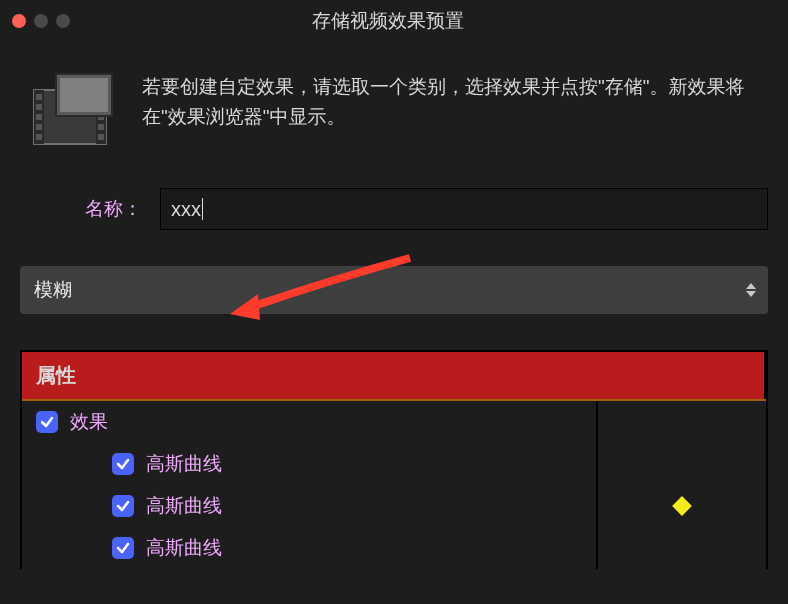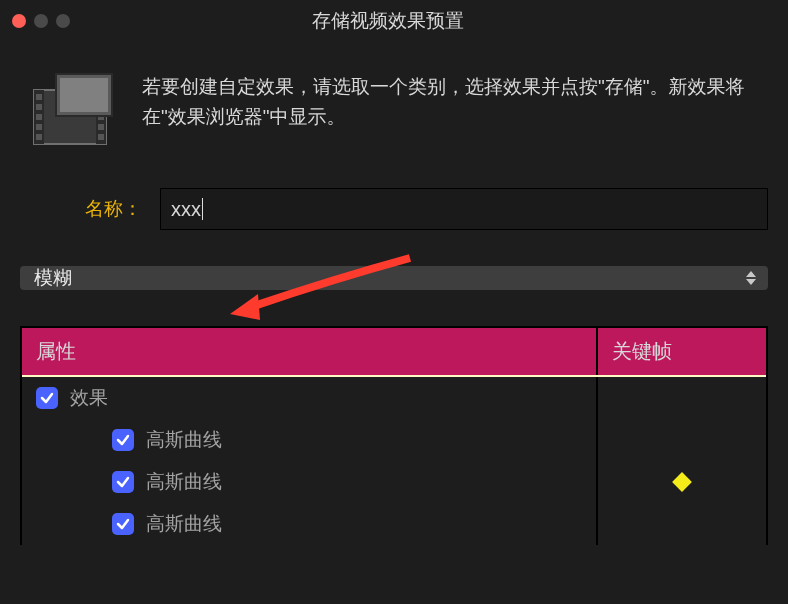--- a/index.html
+++ b/index.html
@@ -64,21 +64,21 @@
     }
     .form-row {
       display: flex;
       align-items: center;
       margin-bottom: 36px;
     }
     .form-label {
       width: 140px;
       text-align: right;
       padding-right: 18px;
-      color: #eab308;
+      color: #f0abfc;
       font-size: 19px;
     }
     .text-input {
       flex: 1;
       height: 42px;
       background: #1a1a1a;
       border: 1px solid #000;
       color: #d8d8d8;
       font-size: 20px;
       padding: 3px 10px;
@@ -89,21 +89,21 @@
     .text-cursor {
       display: inline-block;
       width: 1px;
       height: 22px;
       background: #ddd;
       margin-left: 1px;
       vertical-align: middle;
     }
     .dropdown {
       flex: 1;
-      height: 24px;
+      height: 48px;
       background: #3e3e3e;
       border-radius: 4px;
       display: flex;
       align-items: center;
       padding: 0 14px;
       position: relative;
       color: #eaeaea;
       font-size: 19px;
     }
     .dropdown-arrows {
@@ -136,22 +136,23 @@
       pointer-events: none;
       z-index: 10;
     }
     .table {
       margin: 14px 20px 0 20px;
       border: 2px solid #000;
       border-bottom: none;
     }
     .table-header {
       display: flex;
-      background: #be185d;
-      border-bottom: 2px solid #fef9c3;
+      background: #b91c1c;
+      border-bottom: 2px solid #a16207;
+      font-weight: bold;
     }
     .table-header .col1 {
       flex: 1;
       padding: 10px 14px;
       font-size: 20px;
       border-right: 2px solid #000;
       color: #d8d8d8;
     }
     .table-header .col2 {
       width: 168px;
@@ -182,21 +183,21 @@
       border-radius: 5px;
       background: #4a63ff;
       display: flex;
       align-items: center;
       justify-content: center;
       margin-right: 12px;
       flex: 0 0 auto;
     }
     .check-svg { display: block; }
     .row-label {
-      color: #a3a3a3;
+      color: #f0abfc;
       font-size: 19px;
     }
     .keyframe-diamond {
       width: 14px;
       height: 14px;
       background: #f4ed1a;
       transform: rotate(45deg);
     }
   </style>
 </head>
@@ -256,21 +257,20 @@
 <div class="arrow-annotation">
   <svg width="190" height="70" viewBox="0 0 190 70">
     <path d="M 180 6 Q 100 28 18 56" stroke="#ff3b2d" stroke-width="8" fill="none"></path>
     <polygon points="0,62 28,42 30,68" fill="#ff3b2d"></polygon>
   </svg>
 </div>
 
 <div class="table">
   <div class="table-header">
     <div class="col1">属性</div>
-    <div class="col2">关键帧</div>
   </div>
   <div class="table-body">
 
     <div class="row">
       <div class="col1">
         <div class="checkbox">
           <svg class="check-svg" width="14" height="14" viewBox="0 0 14 14">
             <path d="M2 7 L6 11 L12 3" stroke="#fff" stroke-width="2.5" fill="none" stroke-linecap="round" stroke-linejoin="round"></path>
           </svg>
         </div>

